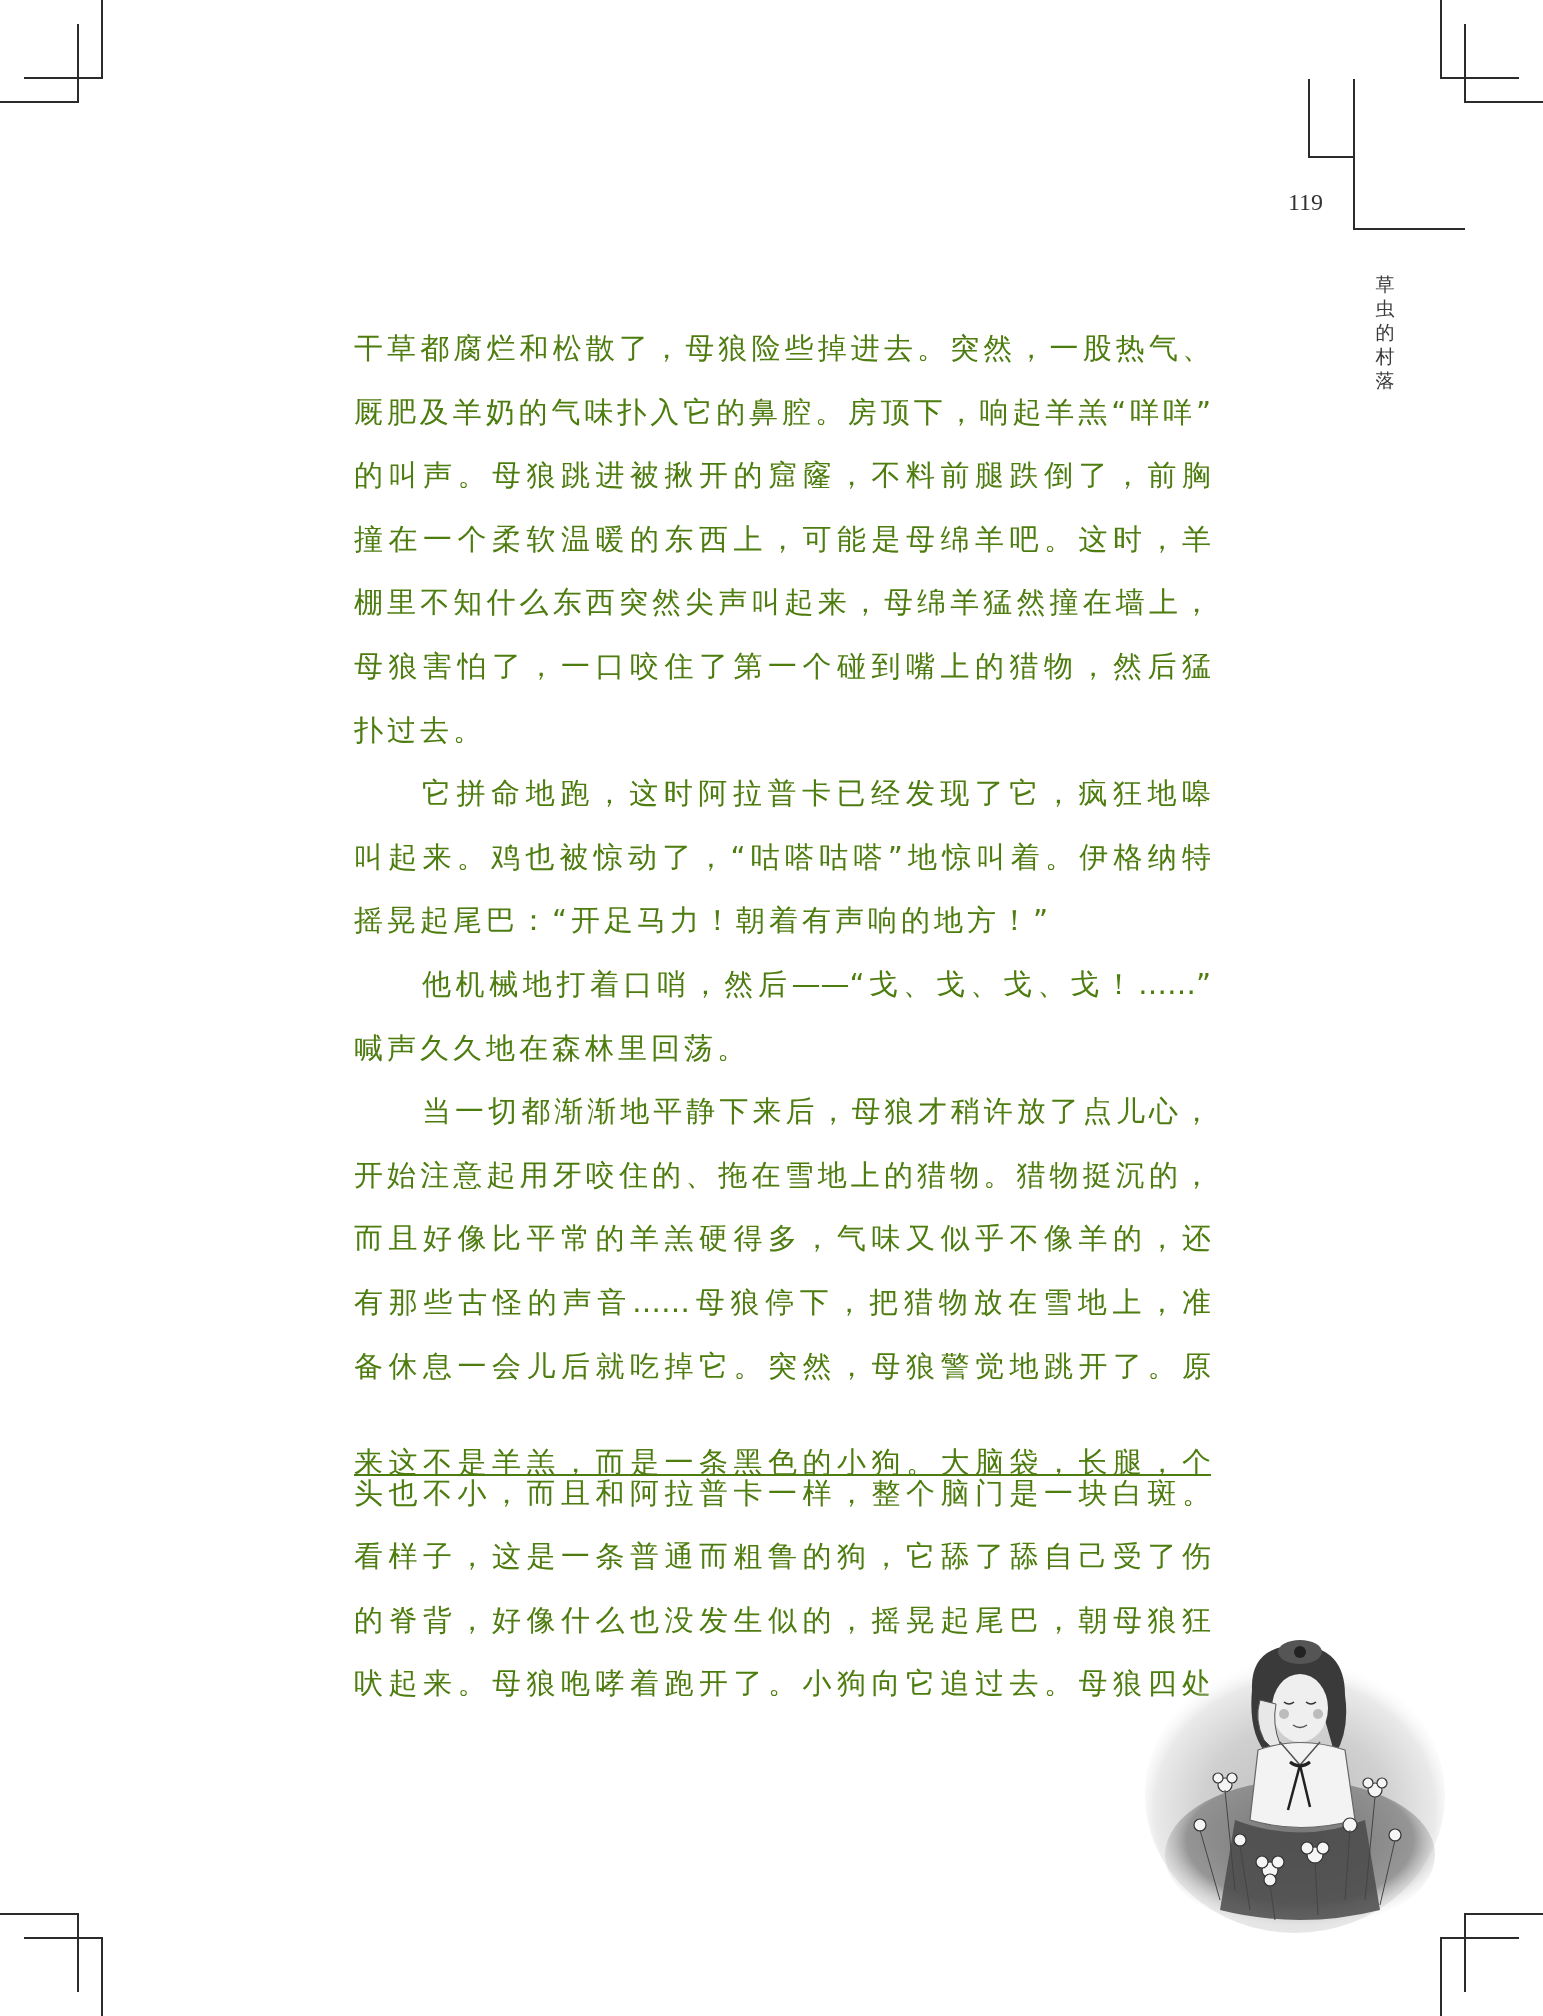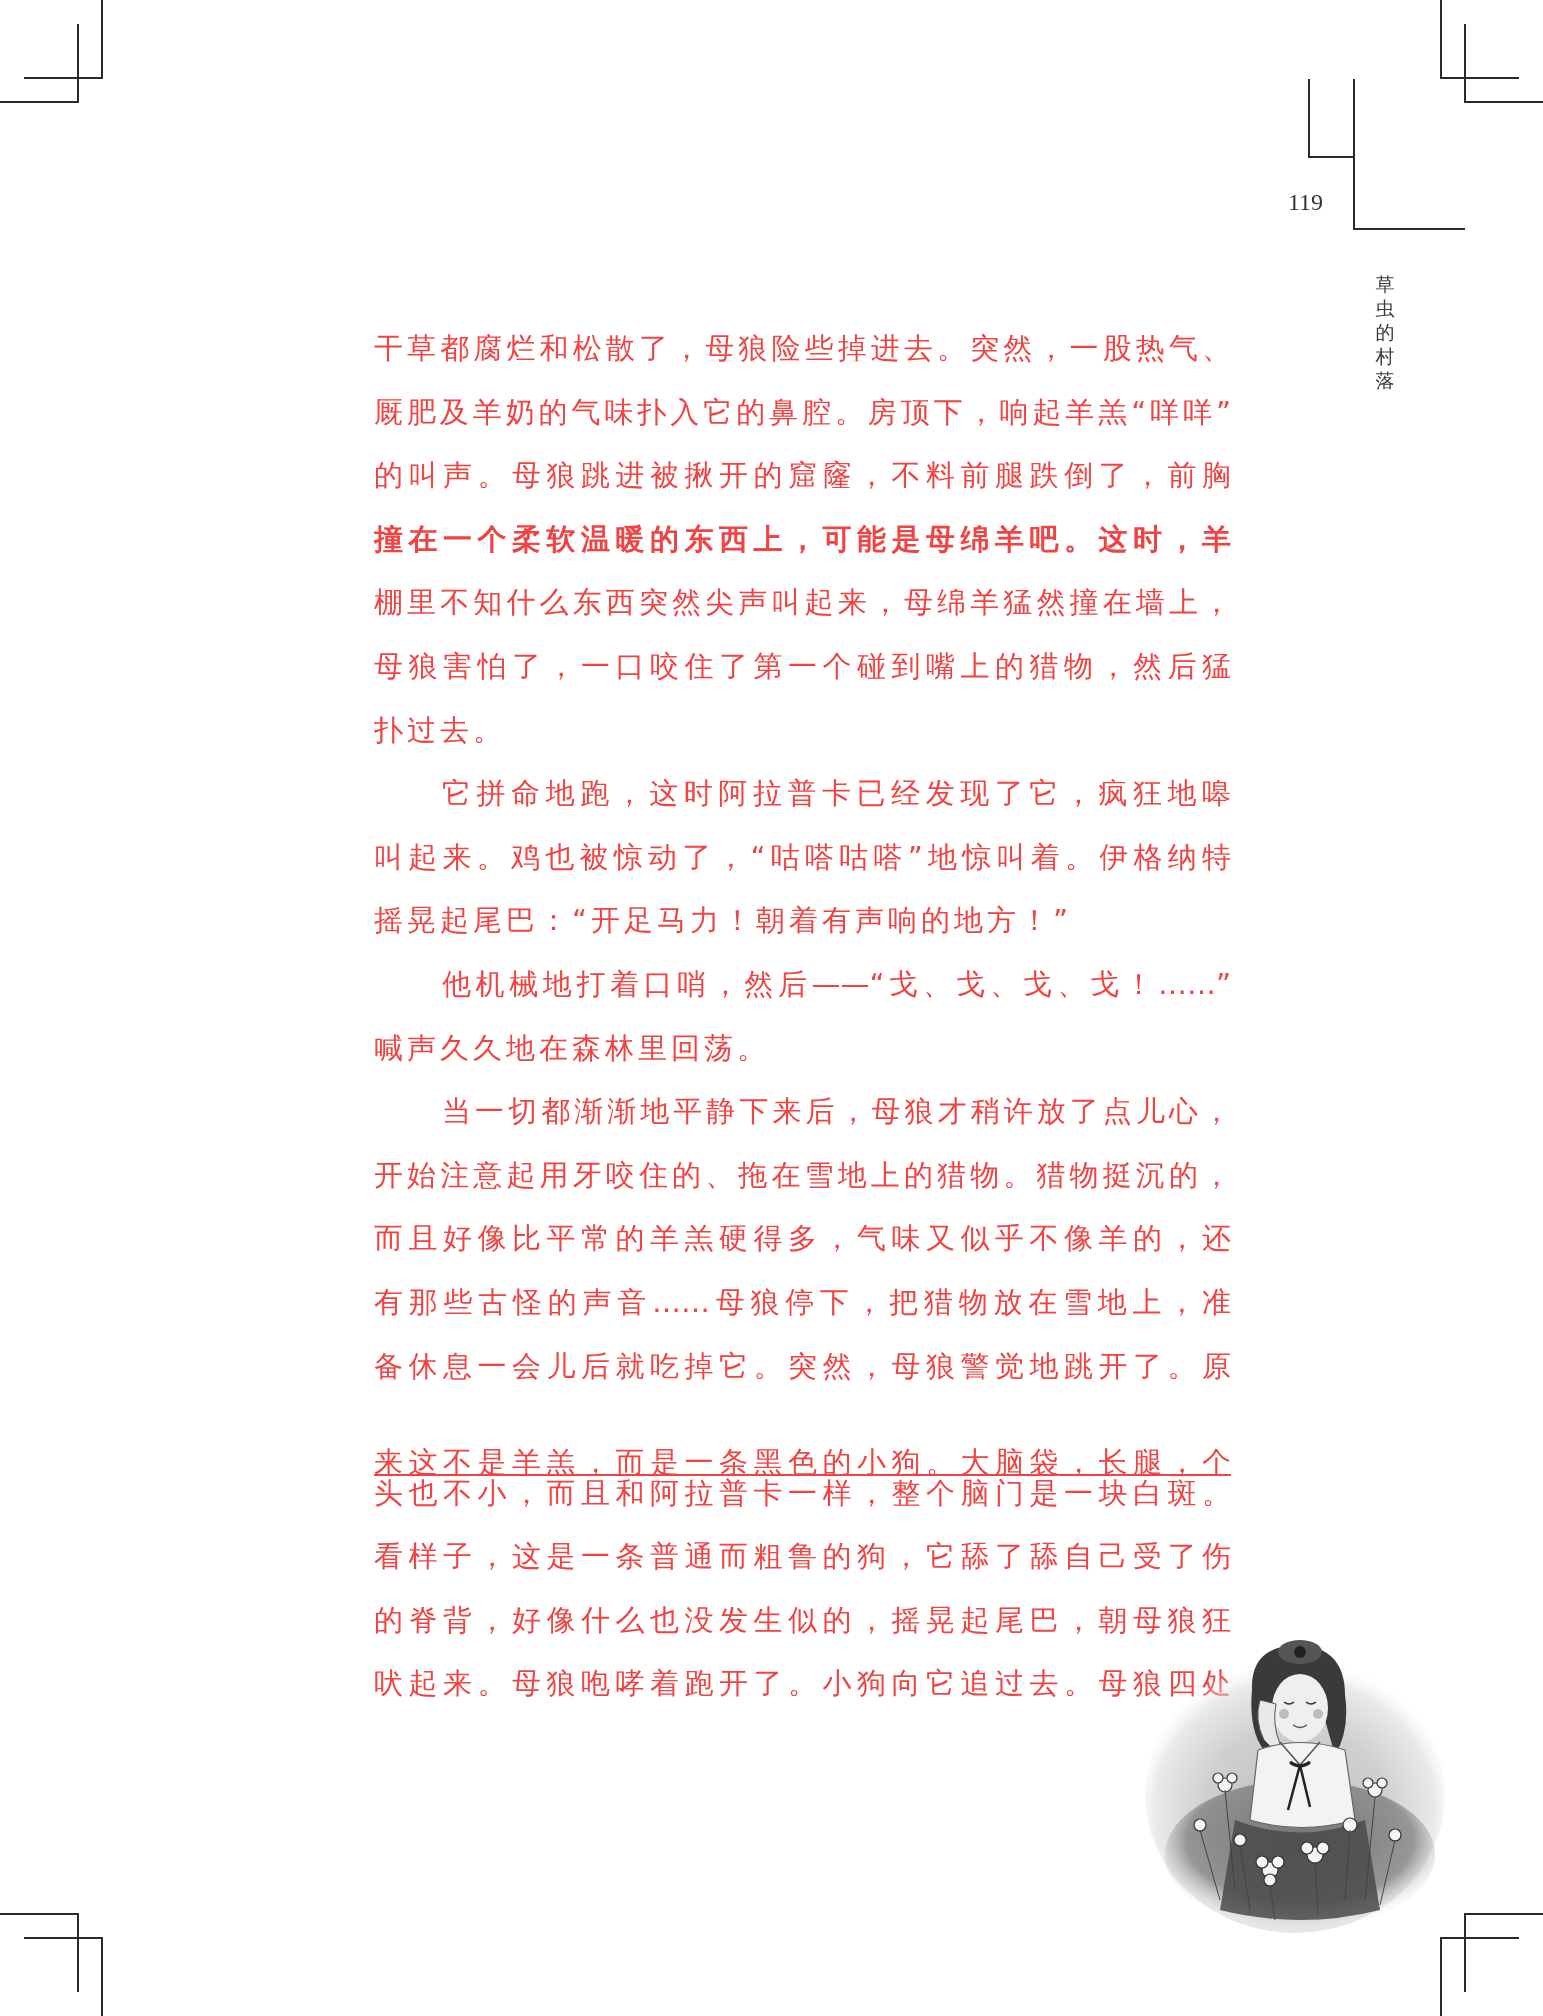--- a/index.html
+++ b/index.html
@@ -16,21 +16,21 @@
   .running-title {
     position: absolute; left: 1373px; top: 272px; width: 24px;
     font-family: "DejaVu Sans", sans-serif; font-size: 19px; line-height: 24px;
     color: #3a3a3a; text-align: center; word-break: break-all;
   }
   .running-title span { display: block; height: 24px; }
   .body-text { position: absolute; left: 0; top: 0; }
   .line {
     position: absolute; height: 40px; line-height: 40px;
     font-family: "DejaVu Sans", sans-serif; font-size: 29px;
-    color: #ef4444; white-space: nowrap; overflow: visible; margin-left: 20px;
+    color: #4d7c0f; white-space: nowrap; overflow: visible;
   }
   .full { left: 354px; width: 857px; text-align: justify; text-align-last: justify; }
   .indent { left: 422px; width: 789px; text-align: justify; text-align-last: justify; }
   .short { left: 354px; letter-spacing: 4px; text-align: center; }
   .illustration { position: absolute; left: 1140px; top: 1630px; width: 310px; height: 305px; }
 </style>
 </head>
 <body>
 
 <div class="page">
@@ -67,21 +67,21 @@
     <span>虫</span>
     <span>的</span>
     <span>村</span>
     <span>落</span>
   </div>
 
   <div class="body-text">
     <div class="line full" style="top:328px;">干草都腐烂和松散了，母狼险些掉进去。突然，一股热气、</div>
     <div class="line full" style="top:392px;">厩肥及羊奶的气味扑入它的鼻腔。房顶下，响起羊羔“咩咩”</div>
     <div class="line full" style="top:455px;">的叫声。母狼跳进被揪开的窟窿，不料前腿跌倒了，前胸</div>
-    <div class="line full" style="top:519px;font-weight:bold;">撞在一个柔软温暖的东西上，可能是母绵羊吧。这时，羊</div>
+    <div class="line full" style="top:519px;">撞在一个柔软温暖的东西上，可能是母绵羊吧。这时，羊</div>
     <div class="line full" style="top:582px;">棚里不知什么东西突然尖声叫起来，母绵羊猛然撞在墙上，</div>
     <div class="line full" style="top:646px;">母狼害怕了，一口咬住了第一个碰到嘴上的猎物，然后猛</div>
     <div class="line short" style="top:710px;">扑过去。</div>
     <div class="line indent" style="top:773px;">它拼命地跑，这时阿拉普卡已经发现了它，疯狂地嗥</div>
     <div class="line full" style="top:837px;">叫起来。鸡也被惊动了，“咕嗒咕嗒”地惊叫着。伊格纳特</div>
     <div class="line short" style="top:900px;">摇晃起尾巴：“开足马力！朝着有声响的地方！”</div>
     <div class="line indent" style="top:964px;">他机械地打着口哨，然后——“戈、戈、戈、戈！……”</div>
     <div class="line short" style="top:1028px;">喊声久久地在森林里回荡。</div>
     <div class="line indent" style="top:1091px;">当一切都渐渐地平静下来后，母狼才稍许放了点儿心，</div>
     <div class="line full" style="top:1155px;">开始注意起用牙咬住的、拖在雪地上的猎物。猎物挺沉的，</div>

